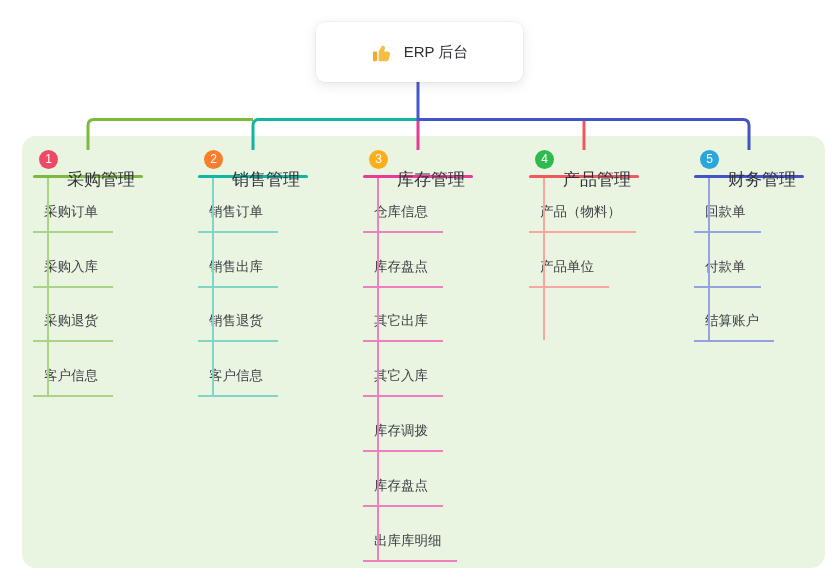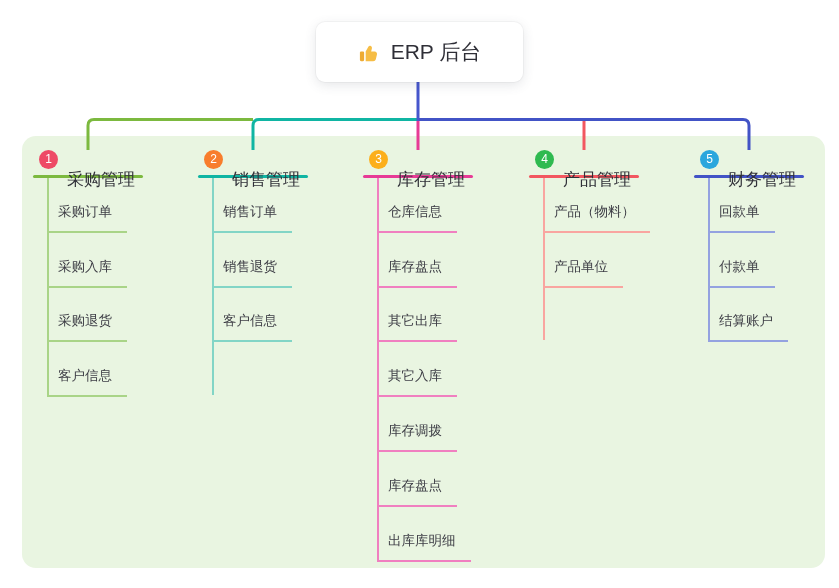--- a/index.html
+++ b/index.html
@@ -16,21 +16,21 @@
   .connector-svg{
     position:absolute;left:0;top:0;width:839px;height:588px;
     z-index:2;pointer-events:none;
   }
   .root-card{
     position:absolute;left:316px;top:22px;width:207px;height:60px;
     background:#ffffff;border-radius:9px;z-index:3;
     box-shadow:0 3px 12px rgba(70,80,95,.14),0 0 0 1px rgba(0,0,0,.03);
     display:flex;align-items:center;justify-content:center;gap:10px;
   }
-  .root-label{font-size:21px;color:#2f2f37;}
+  .root-label{font-size:15px;color:#2f2f37;}
   .thumb-icon{width:23px;height:23px;display:inline-block;margin-top:2px;}
   .branches-layer{position:absolute;left:0;top:0;z-index:3;}
   .branch{position:absolute;top:146px;width:180px;}
   .title-row{
     height:26px;display:flex;align-items:center;gap:9px;padding-left:6px;
     cursor:default;
   }
   .badge{
     width:19px;height:19px;border-radius:50%;background:var(--badge,#ccc);
     color:#fff;font-size:12px;line-height:19px;text-align:center;flex:0 0 19px;
@@ -38,21 +38,21 @@
   .title{font-size:17px;color:#303038;white-space:nowrap;margin-top:40px;}
   .title-underline{
     width:110px;height:3px;margin-top:3px;border-radius:2px;
     background:var(--line,#888);
   }
   .children{position:relative;}
   .vline{
     position:absolute;left:14px;top:0;width:2px;
     background:var(--child-line,#bbb);
   }
-  .child-row{height:54.8px;display:flex;align-items:flex-end;margin-left:14px;}
+  .child-row{height:54.8px;display:flex;align-items:flex-end;}
   .child-label{
     display:inline-block;white-space:nowrap;
     padding:0 15px 10px 11px;
     border-bottom:2px solid var(--child-line,#bbb);
     font-size:13.5px;color:#3d3d45;
   }
 </style>
 </head>
 <body>
 
@@ -101,20 +101,23 @@
     <div class="branch" style="left: 198px; --line: #10b5a3; --child-line: #82d5c6; --badge: #f87d2c;">
     <div class="title-row">
       <span class="badge">2</span>
       <span class="title">销售管理</span>
     </div>
     <div class="title-underline"></div>
     <div class="children">
       <div class="vline" style="height: 217.2px;"></div>
     <div class="child-row">
     <span class="child-label">销售订单</span>
+  </div>
+        <div class="child-row">
+    <span class="child-label">销售出库</span>
   </div>
         <div class="child-row">
     <span class="child-label">销售退货</span>
   </div>
         <div class="child-row">
     <span class="child-label">客户信息</span>
   </div>
       </div>
   </div>
     <div class="branch" style="left: 363px; --line: #e73b96; --child-line: #f07fc0; --badge: #fcaf1b;">

